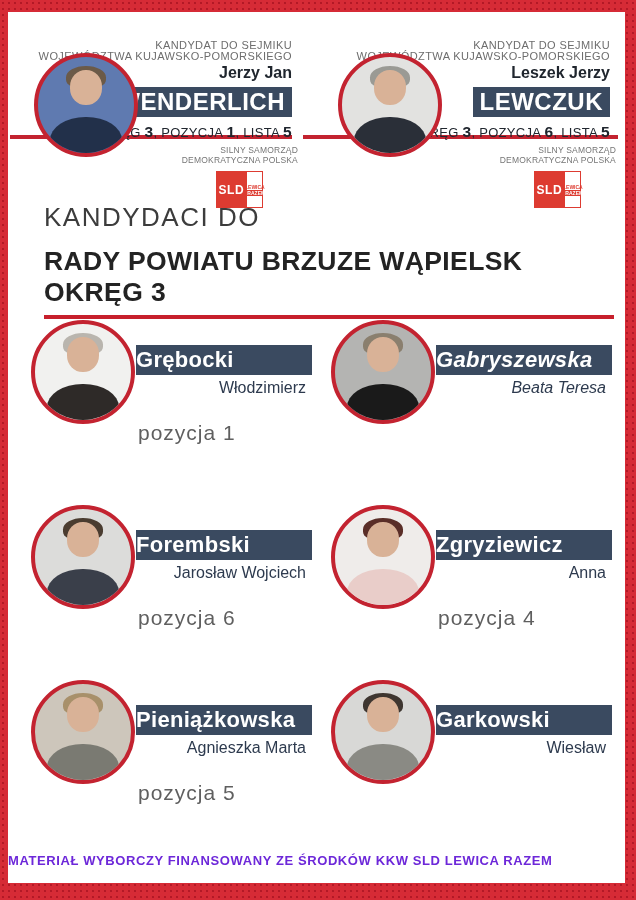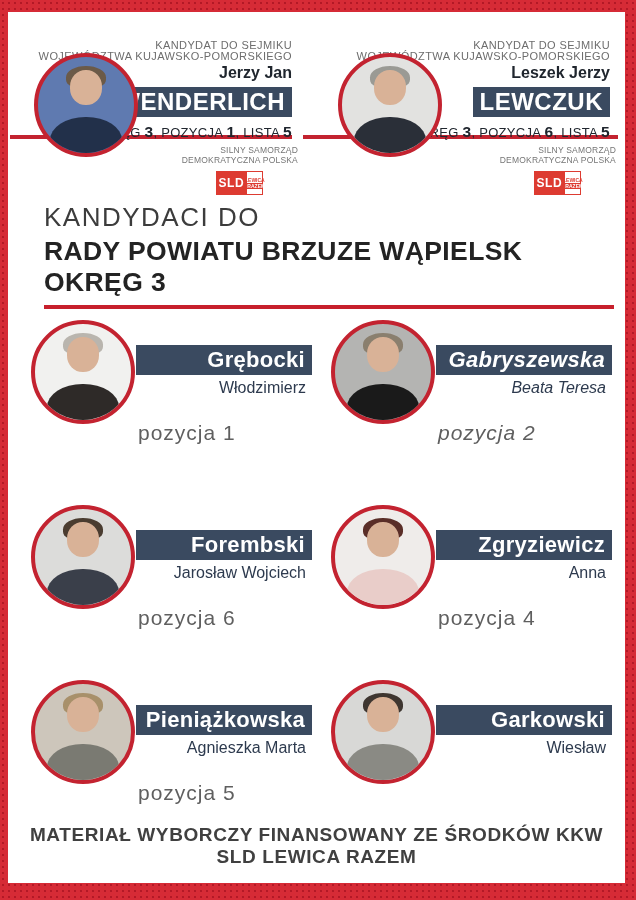--- a/index.html
+++ b/index.html
@@ -35,44 +35,44 @@
   .hdr-sm{font-size:11px;line-height:11px;color:#6d6d6d;letter-spacing:.4px;text-align:right;}
   .firstnames{font-size:16px;font-weight:bold;color:#20262e;margin-top:0;line-height:22px;}
   .namebar{
     background:#3a4a60;color:#ffffff;font-weight:bold;font-size:24px;line-height:27px;
     padding:1px 7px 2px;margin-top:3px;letter-spacing:.5px;
   }
   .okregline{font-size:13px;color:#20262e;margin-top:6px;letter-spacing:.3px;}
   .okregline b{font-size:15.5px;}
   .sld-row{position:absolute;top:107px;right:-6px;display:flex;align-items:center;gap:6px;z-index:1;flex-direction:column;}
   .slogan{font-size:8.5px;line-height:10px;color:#757575;text-align:right;letter-spacing:.2px;}
-  .sld-logo{display:flex;height:24px;}
+  .sld-logo{display:flex;height:37px;}
   .sld-box{background:#dd3b31;color:#fff;font-weight:bold;font-size:12px;width:30px;
     display:flex;align-items:center;justify-content:center;letter-spacing:.5px;}
   .lr-box{box-sizing:border-box;width:17px;border:1px solid #dd3b31;background:#fff;
     display:flex;flex-direction:column;justify-content:center;align-items:center;}
   .lr-top{font-size:5px;color:#dd3b31;font-weight:bold;line-height:6px;}
   .lr-bot{font-size:5px;color:#fff;background:#dd3b31;font-weight:bold;line-height:6px;
     width:100%;text-align:center;}
   
   .heading{position:absolute;left:36px;top:190px;width:578px;}
   .h-light{font-size:26px;color:#3c3c3c;letter-spacing:1.5px;line-height:30px;}
-  .h-bold{font-size:26.5px;font-weight:bold;color:#232323;letter-spacing:.4px;line-height:31px;margin-top:4px;}
+  .h-bold{font-size:26.5px;font-weight:bold;color:#232323;letter-spacing:.4px;line-height:31px;margin-top:14px;}
   .h-rule{height:3.5px;background:#c7202c;margin-top:7px;width:570px;}
   
   .cell{position:absolute;width:282px;height:150px;}
   .cell .photo{left:1px;top:2px;width:104px;height:104px;}
   .cbar{position:absolute;left:106px;right:0;top:27px;height:30px;background:#3a4a60;z-index:1;
-    display:flex;align-items:center;justify-content:flex-end;}
+    display:flex;align-items:center;}
   .cbar .surname{color:#fff;font-weight:bold;font-size:22px;letter-spacing:.3px;padding-right:7px;}
   .given{position:absolute;top:61px;right:6px;font-size:16px;color:#2d3a4e;z-index:1;}
   .pozycja{position:absolute;left:108px;top:103px;font-size:21px;color:#5f5f5f;letter-spacing:1px;}
   
-  .footer{position:absolute;left:0;right:0;bottom:15px;text-align:center;
-    font-size:19px;font-weight:bold;color:#404040;letter-spacing:.6px;}
+  .footer{position:absolute;left:0;right:0;bottom:15px;
+    font-size:13px;font-weight:bold;color:#6d28d9;letter-spacing:.6px;}
 </style>
 </head>
 <body>
 
 <div class="poster">
   <div class="inner">
 
     <div class="redline l1"></div>
     <div class="redline l2"></div>
 
@@ -158,21 +158,20 @@
     <div class="cell" style="left:322px;top:306px;font-style:italic;">
       <div class="cbar">
         <span class="surname">Gabryszewska</span>
       </div>
       <div class="photo" style="background: rgb(180, 180, 178);">
         <div class="av-hair" style="background: rgb(138, 127, 110);"></div>
         <div class="av-head"></div>
         <div class="av-body" style="background: rgb(26, 26, 26);"></div>
       </div>
       <div class="given">Beata Teresa</div>
-      <div class="pozycja">pozycja 2</div>
     </div>
 
     <div class="cell" style="left:22px;top:491px;">
       <div class="cbar">
         <span class="surname">Forembski</span>
       </div>
       <div class="photo" style="background: rgb(220, 220, 218);">
         <div class="av-hair" style="background: rgb(74, 60, 48);"></div>
         <div class="av-head"></div>
         <div class="av-body" style="background: rgb(58, 63, 74);"></div>

